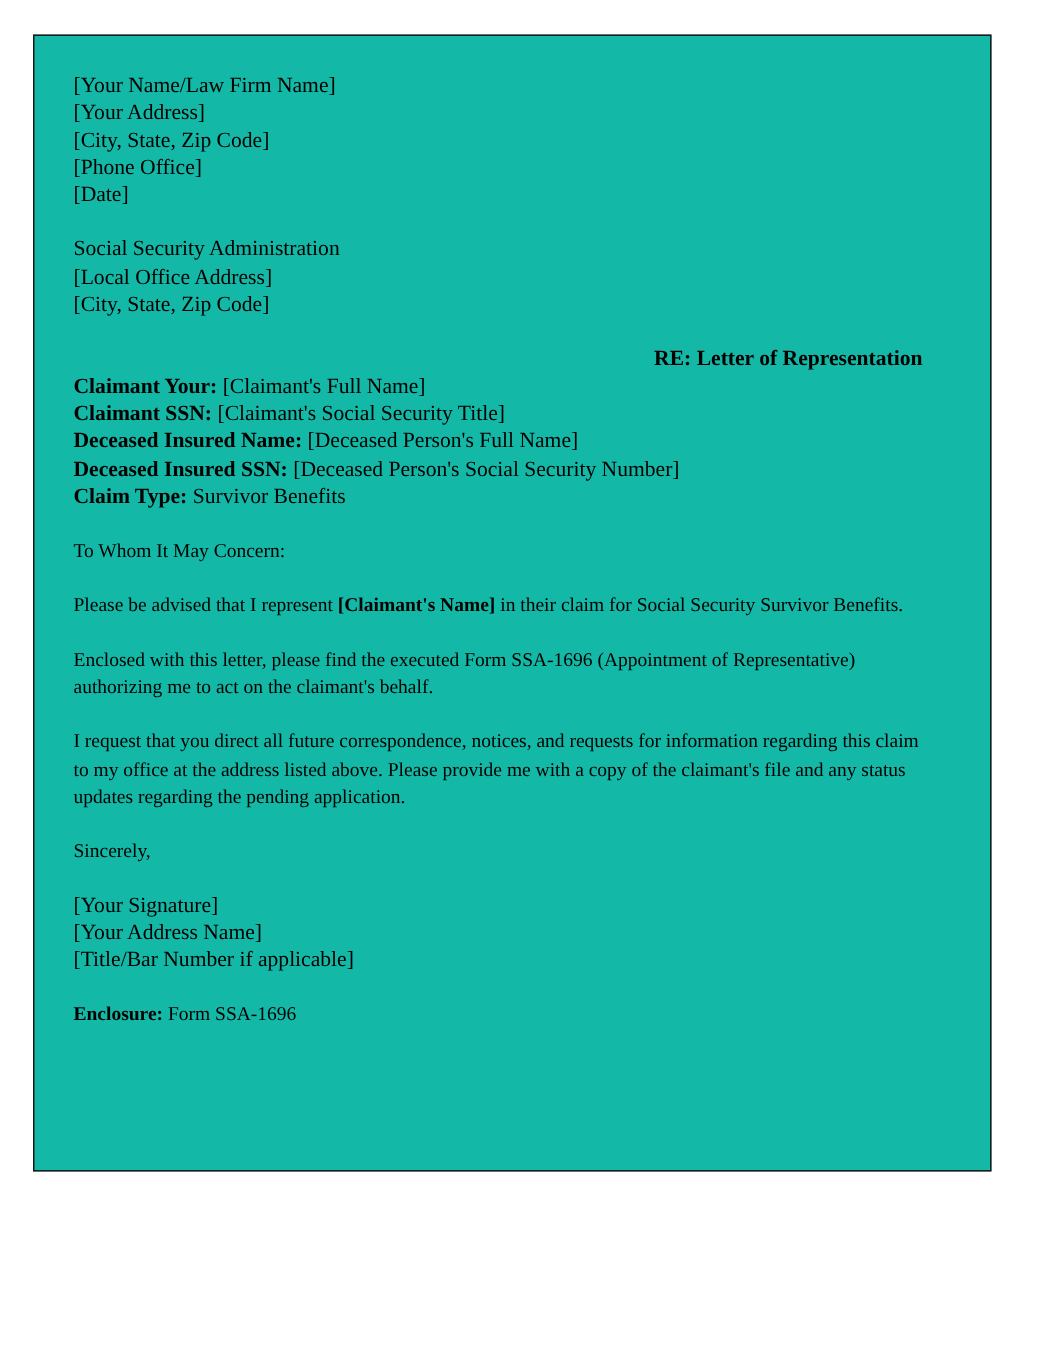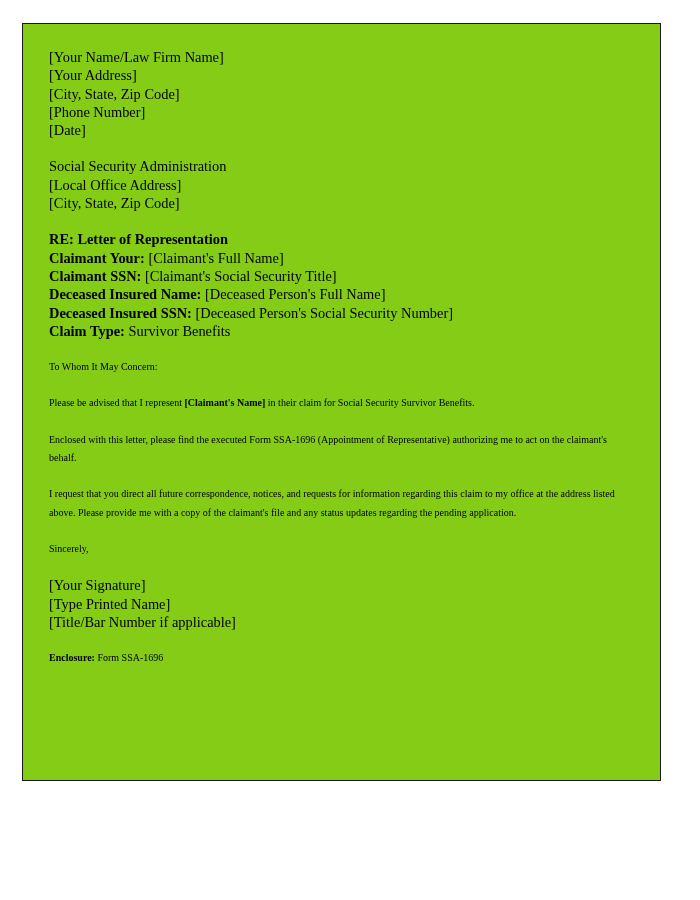--- a/index.html
+++ b/index.html
@@ -15,56 +15,56 @@
     -webkit-font-smoothing: antialiased;
   }
   #page {
     position: absolute;
     left: 22px;
     top: 23px;
     width: 639px;
     height: 758px;
     border: 1.3px solid #1a1a1a;
     box-sizing: border-box;
-    background: #84cc16;
+    background: #14b8a6;
   }
   .letter {
     position: absolute;
     left: 26px;
     top: 24px;
     width: 566px;
   }
   .block {
     font-size: 14.4px;
     line-height: 18.3px;
     margin: 0 0 18px 0;
   }
   .block:last-child { margin-bottom: 0; }
   .line { display: block; white-space: pre-wrap; }
   .para {
-    font-size: 10px;
+    font-size: 13px;
     line-height: 18.3px;
     margin: 0 0 18px 0;
     text-align: left;
   }
-  b, .bold { font-weight: bold; }
+  b, .bold { font-weight: bold; text-align: right; }
   .kv .line > .lbl { font-weight: bold; }
   .sig-block .line { display: block; }
 </style>
 </head>
 <body>
 
 <div id="page">
   <div class="letter">
 
     <div class="block">
       <span class="line">[Your Name/Law Firm Name]</span>
       <span class="line">[Your Address]</span>
       <span class="line">[City, State, Zip Code]</span>
-      <span class="line">[Phone Number]</span>
+      <span class="line">[Phone Office]</span>
       <span class="line">[Date]</span>
     </div>
 
     <div class="block">
       <span class="line">Social Security Administration</span>
       <span class="line">[Local Office Address]</span>
       <span class="line">[City, State, Zip Code]</span>
     </div>
 
     <div class="block kv">
@@ -87,20 +87,20 @@
 
     <p class="para">Enclosed with this letter, please find the executed Form SSA-1696 (Appointment of Representative) authorizing me to act on the claimant's behalf.</p>
 
     <p class="para">I request that you direct all future correspondence, notices, and requests for information regarding this claim to my office at the address listed above. Please provide me with a copy of the claimant's file and any status updates regarding the pending application.</p>
 
 
     <p class="para">Sincerely,</p>
 
     <div class="block sig-block">
       <span class="line">[Your Signature]</span>
-      <span class="line">[Type Printed Name]</span>
+      <span class="line">[Your Address Name]</span>
       <span class="line">[Title/Bar Number if applicable]</span>
     </div>
 
     <p class="para"><b>Enclosure:</b><span> Form SSA-1696</span></p>
 
   </div>
 </div>
 
 </body></html>

